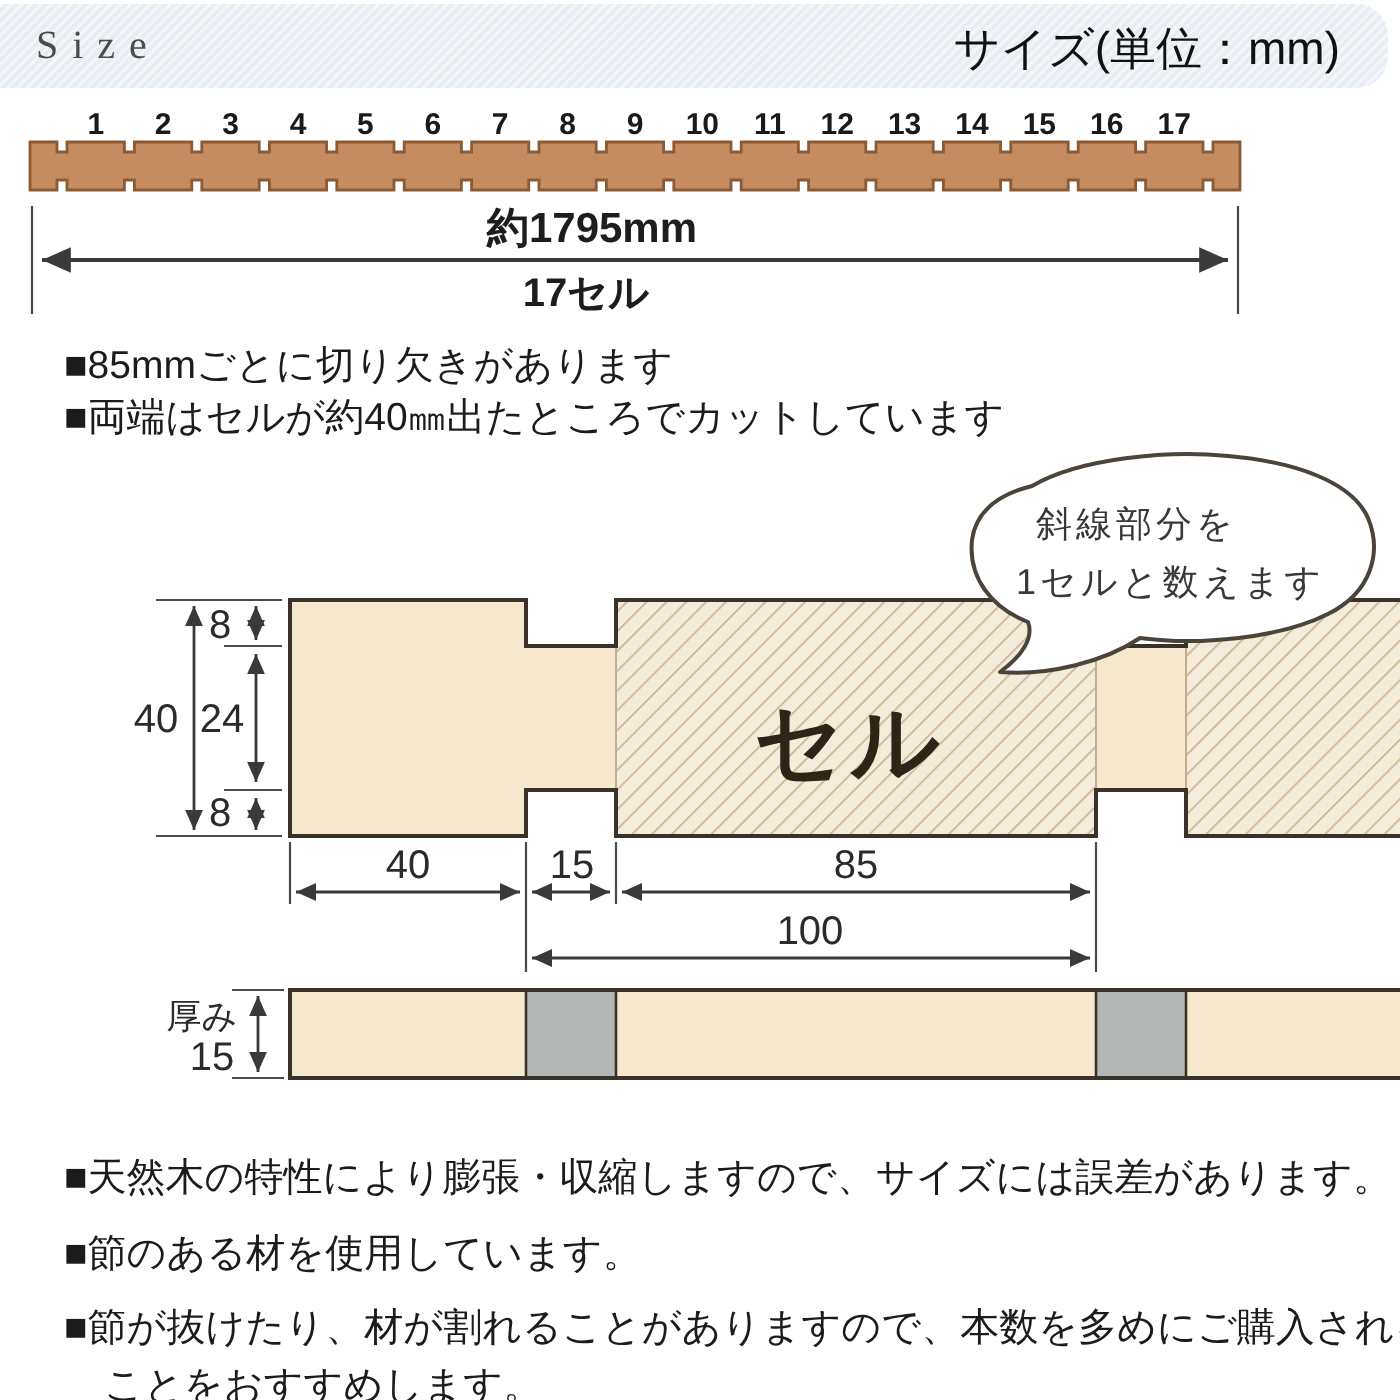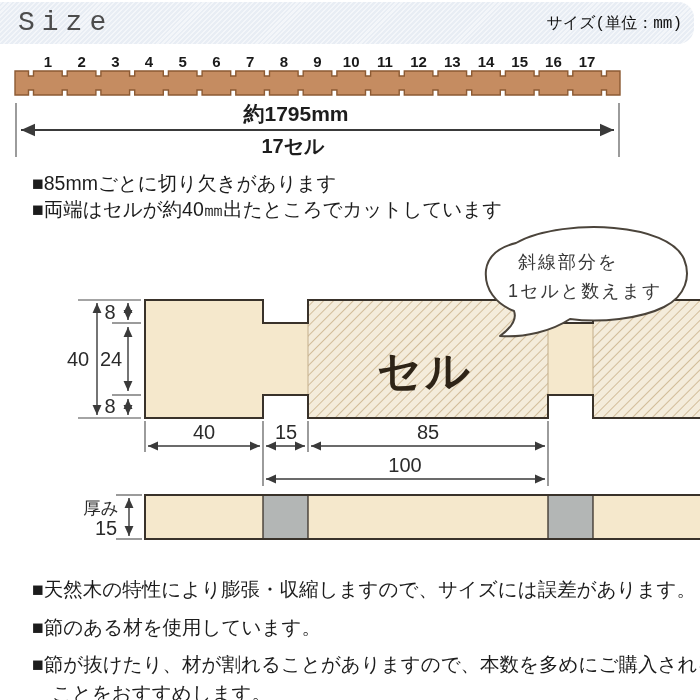--- a/index.html
+++ b/index.html
@@ -6,23 +6,23 @@
   #page{position:relative;width:700px;height:700px;background:#fff;overflow:hidden;
         font-family:"Liberation Sans",sans-serif;}
 
   
   .header{position:absolute;left:0;top:2px;width:694px;height:42px;
     background:
       repeating-linear-gradient(135deg,rgba(255,255,255,.5) 0 1.5px,rgba(255,255,255,0) 1.5px 3.5px),
       var(--header-bg,#e8edf4);
     border-radius:0 16px 16px 0;}
   .size-title{position:absolute;left:18px;top:0;line-height:42px;
-    font-family:Liberation Mono, monospace;font-size:28px;letter-spacing:7px;color:#4c4c4c;}
-  .size-sub{position:absolute;right:12px;top:0;line-height:44px;
-    font-size:16px;font-weight:500;color:#111;font-family:Liberation Mono, monospace;}
+    font-family:Liberation Serif, serif;font-size:20px;letter-spacing:7px;color:#4c4c4c;}
+  .size-sub{position:absolute;right:24px;top:0;line-height:44px;
+    font-size:23px;font-weight:500;color:#111;}
 
   
   .note{position:absolute;left:32px;width:668px;font-size:19.5px;font-weight:500;
     color:#1c1c1c;line-height:29px;padding-left:20px;text-indent:-20px;}
 
   
   .wood{fill:var(--wood,#c58c61);stroke:var(--wood-border,#8c5a33);stroke-width:1.4;}
   .ruler-num{font:600 15px "Liberation Sans",sans-serif;fill:#1a1a1a;text-anchor:middle;}
   .biglabel{font:700 21px "Liberation Sans",sans-serif;fill:#1d1d1d;text-anchor:middle;}
   .biglabel.mid{font-size:20px;}

